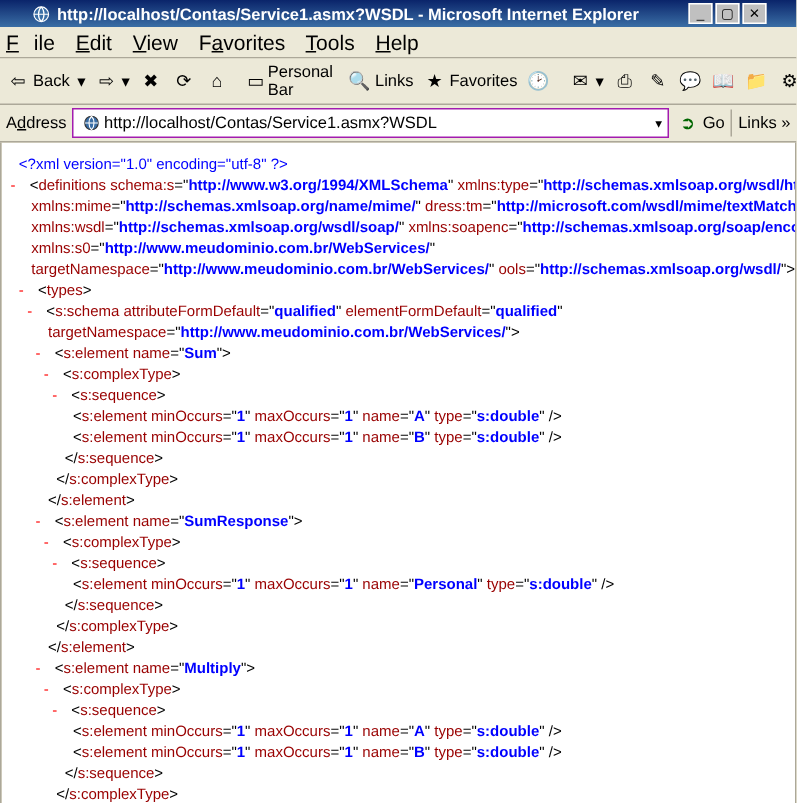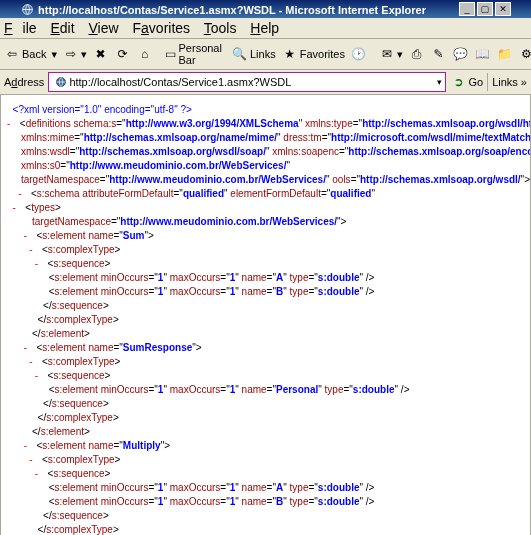--- a/index.html
+++ b/index.html
@@ -122,22 +122,22 @@
   <span><span>Links</span> »</span>
 </div>
 
 <div class="content">
 <div class="line">  <span class="b">&lt;?xml version="1.0" encoding="utf-8" ?&gt;</span></div>
 <div class="line"><span class="tog">-</span> &lt;<span class="r">definitions</span> <span class="r">schema:s</span>="<span class="bb">http://www.w3.org/1994/XMLSchema</span>" <span class="r">xmlns:type</span>="<span class="bb">http://schemas.xmlsoap.org/wsdl/http/</span>"</div>
 <div class="line">     <span class="r">xmlns:mime</span>="<span class="bb">http://schemas.xmlsoap.org/name/mime/</span>" <span class="r">dress:tm</span>="<span class="bb">http://microsoft.com/wsdl/mime/textMatching/</span>"</div>
 <div class="line">     <span class="r">xmlns:wsdl</span>="<span class="bb">http://schemas.xmlsoap.org/wsdl/soap/</span>" <span class="r">xmlns:soapenc</span>="<span class="bb">http://schemas.xmlsoap.org/soap/encoding/</span>"</div>
 <div class="line">     <span class="r">xmlns:s0</span>="<span class="bb">http://www.meudominio.com.br/WebServices/</span>"</div>
 <div class="line">     <span class="r">targetNamespace</span>="<span class="bb">http://www.meudominio.com.br/WebServices/</span>" <span class="r">ools</span>="<span class="bb">http://schemas.xmlsoap.org/wsdl/</span>"&gt;</div>
+<div class="line">  <span class="tog">-</span> &lt;<span class="r">types</span>&gt;</div>
 <div class="line">    <span class="tog">-</span> &lt;<span class="r">s:schema</span> <span class="r">attributeFormDefault</span>="<span class="bb">qualified</span>" <span class="r">elementFormDefault</span>="<span class="bb">qualified</span>"</div>
-<div class="line">  <span class="tog">-</span> &lt;<span class="r">types</span>&gt;</div>
 <div class="line">         <span class="r">targetNamespace</span>="<span class="bb">http://www.meudominio.com.br/WebServices/</span>"&gt;</div>
 
 <div class="line">      <span class="tog">-</span> &lt;<span class="r">s:element</span> <span class="r">name</span>="<span class="bb">Sum</span>"&gt;</div>
 <div class="line">        <span class="tog">-</span> &lt;<span class="r">s:complexType</span>&gt;</div>
 <div class="line">          <span class="tog">-</span> &lt;<span class="r">s:sequence</span>&gt;</div>
 <div class="line">               &lt;<span class="r">s:element</span> <span class="r">minOccurs</span>="<span class="bb">1</span>" <span class="r">maxOccurs</span>="<span class="bb">1</span>" <span class="r">name</span>="<span class="bb">A</span>" <span class="r">type</span>="<span class="bb">s:double</span>" /&gt;</div>
 <div class="line">               &lt;<span class="r">s:element</span> <span class="r">minOccurs</span>="<span class="bb">1</span>" <span class="r">maxOccurs</span>="<span class="bb">1</span>" <span class="r">name</span>="<span class="bb">B</span>" <span class="r">type</span>="<span class="bb">s:double</span>" /&gt;</div>
 <div class="line">             &lt;/<span class="r">s:sequence</span>&gt;</div>
 <div class="line">           &lt;/<span class="r">s:complexType</span>&gt;</div>
 <div class="line">         &lt;/<span class="r">s:element</span>&gt;</div>

